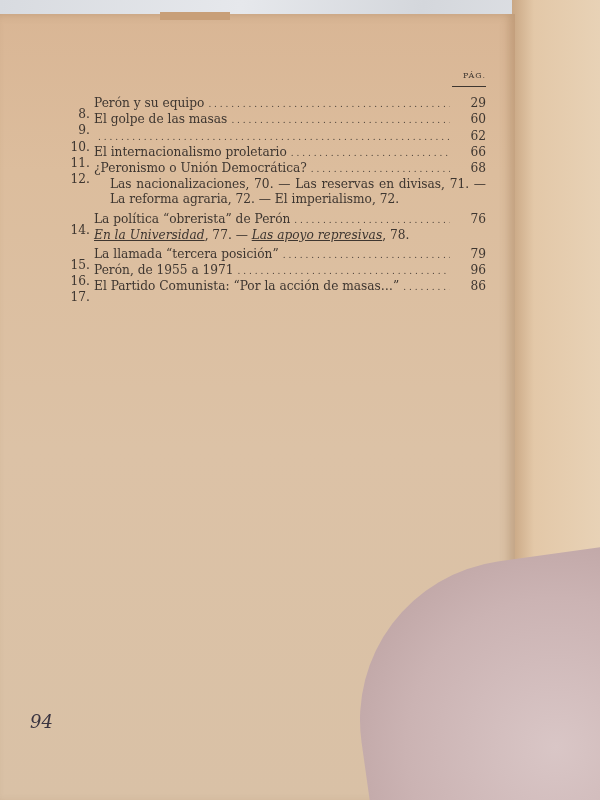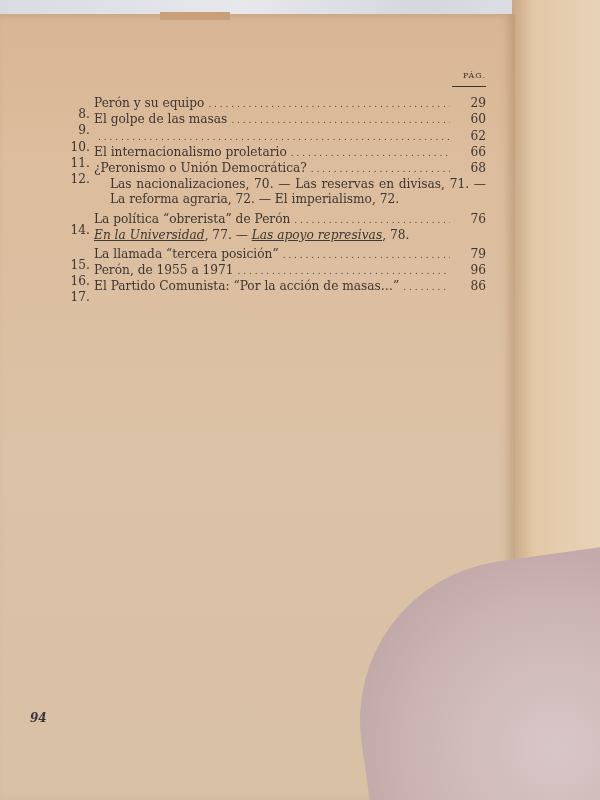--- a/index.html
+++ b/index.html
@@ -55,21 +55,21 @@
     }
     .page { width: 28px; text-align: right; }
     .sub {
       padding-left: 16px; white-space: normal; text-align: justify;
       margin-bottom: 4px;
     }
     .sub.flush { padding-left: 0; }
     .sub i { font-style: italic; text-decoration: underline; }
     .folio {
       position: absolute; left: 30px; top: 711px;
-      font-style: italic; font-weight: bold; font-size: 12px; color: #3a3440;
+      font-style: italic; font-weight: normal; font-size: 18px; color: #3a3440;
     }
   </style>
 </head>
 <body>
 
 <div class="backdrop"></div>
 <div class="page-right"></div>
 <div class="page-left"></div>
 <div class="tab-strip"></div>
 

